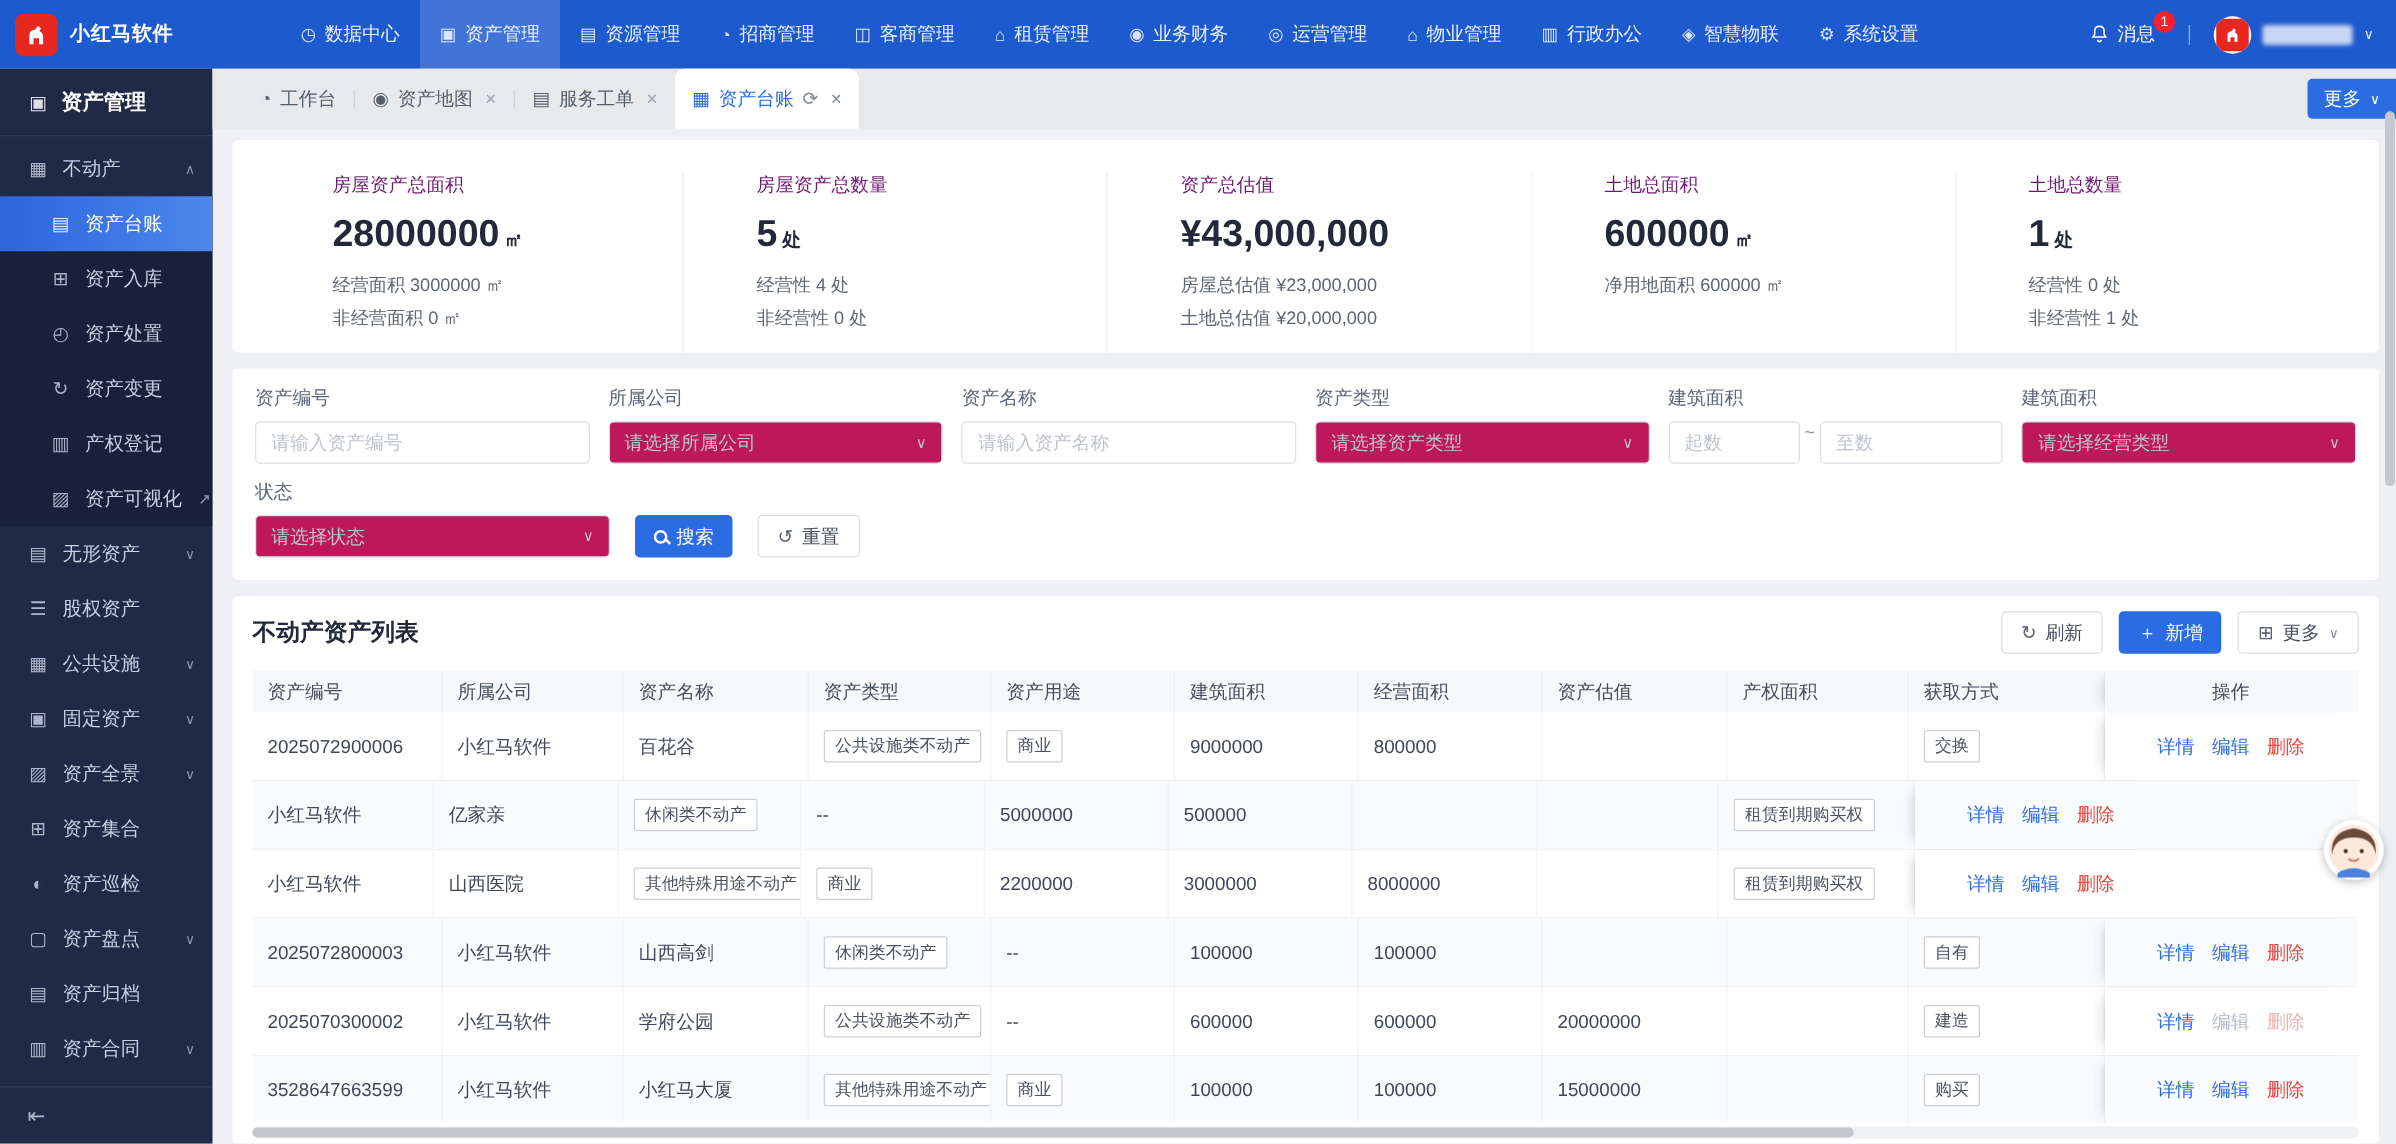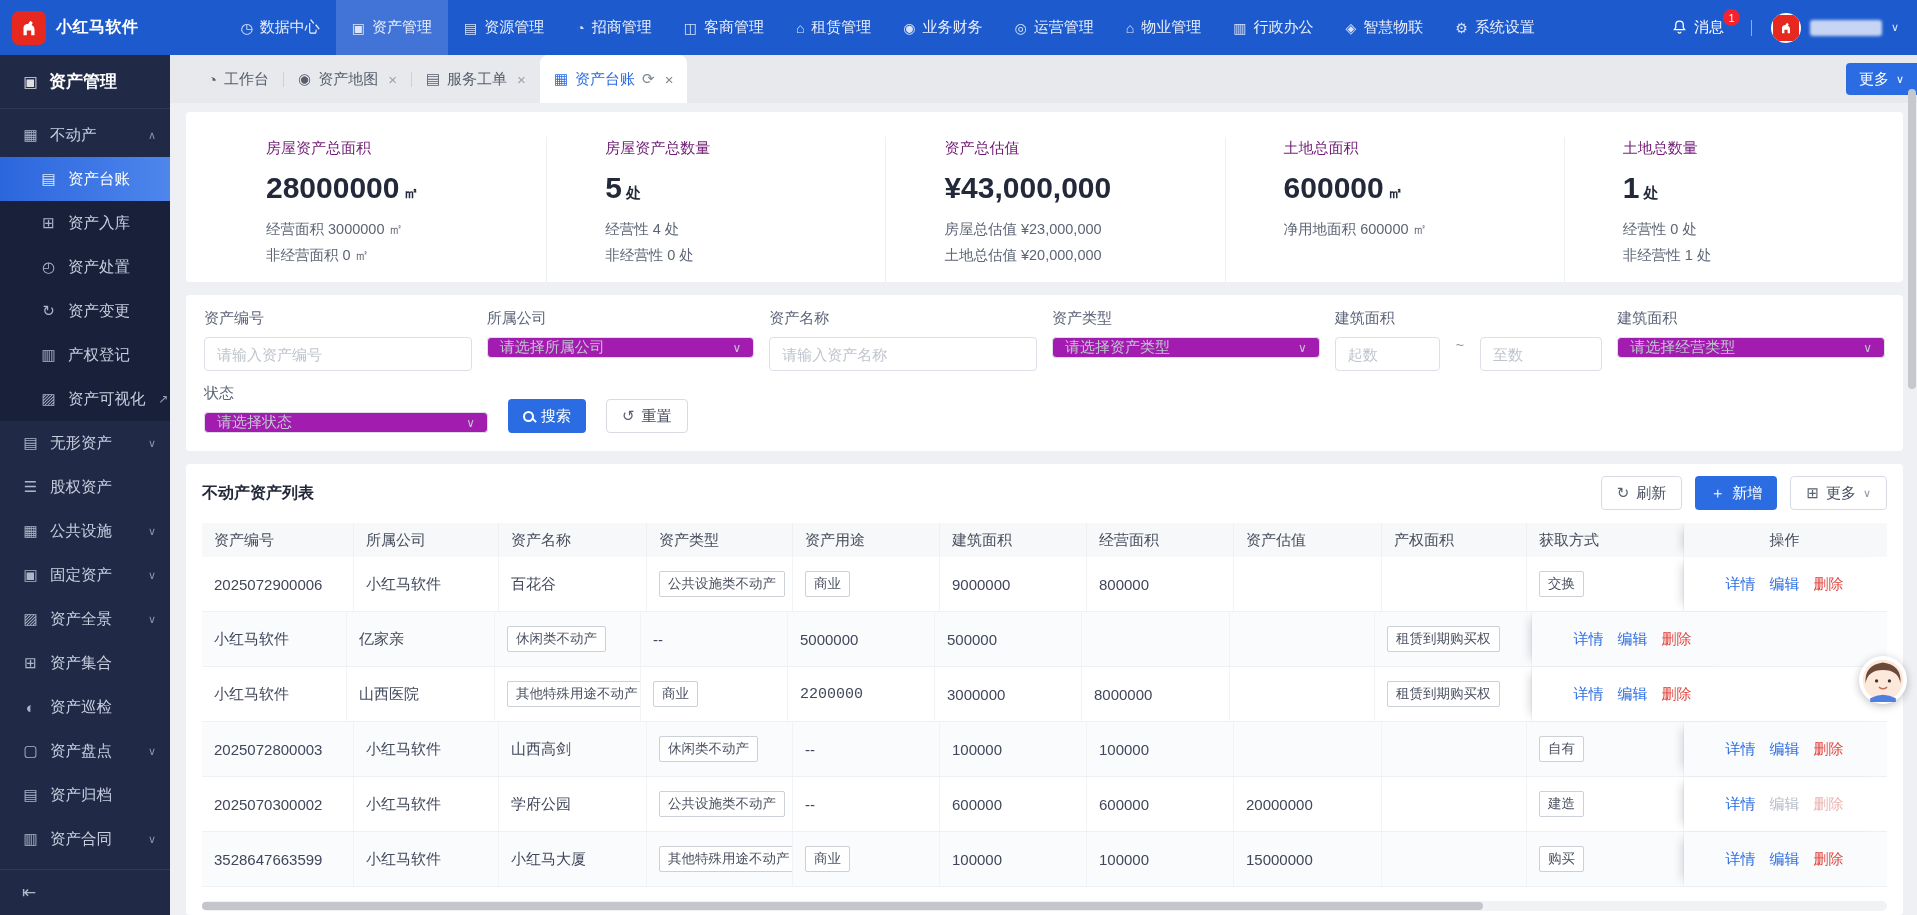--- a/index.html
+++ b/index.html
@@ -65,39 +65,39 @@
   .card-value{font-size:30px;font-weight:700;color:#23293a;margin-bottom:11px;white-space:nowrap;}
   .card-unit{font-size:15px;margin-left:4px;}
   .card-sub{font-size:14.5px;color:#5d6575;line-height:26px;white-space:nowrap;}
   
   .filters{flex:0 0 auto;margin-bottom:13px;padding:14px 18px 18px;}
   .f-row1{display:flex;gap:15px;margin-bottom:13px;}
   .f-field{display:flex;flex-direction:column;flex:1;min-width:0;}
   .f-label{font-size:15px;color:#5b6478;margin-bottom:9px;}
   .f-input{height:34px;width:100%;border:1px solid #dcdfe6;border-radius:4px;font-size:15px;padding:0 12px;color:#333;outline:none;}
   .f-input::placeholder{color:#bfc4cd;}
-  .f-select{height:21px;border:1px solid #dcdfe6;border-radius:4px;background:#a21caf;display:flex;align-items:center;
+  .f-select{height:34px;border:1px solid #dcdfe6;border-radius:4px;background:#be185d;display:flex;align-items:center;
     justify-content:space-between;padding:0 12px;font-size:15px;color:#bfc4cd;cursor:pointer;}
   .f-select .sc{color:#c0c4cc;font-size:12px;}
-  .f-range{display:flex;gap:16px;}
+  .f-range{display:flex;gap:4px;}
   .f-range .f-input.sm1{flex:0 0 105px;}
   .f-range .f-input.sm2{flex:1;}
   .tilde{color:#8a92a3;font-size:14px;}
   .f-row2{display:flex;align-items:flex-end;gap:20px;}
   .f-row2 .f-field{flex:0 0 284px;}
   .btn{height:34px;border-radius:4px;font-size:15px;display:flex;align-items:center;gap:7px;padding:0 15px;cursor:pointer;border:none;white-space:nowrap;}
   .btn-primary{background:var(--accent);color:#fff;}
   .btn-plain{background:#fff;border:1px solid #d8dbe2;color:#464d5c;}
   .mag{width:11px;height:11px;border:2px solid #fff;border-radius:50%;position:relative;display:inline-block;}
   .mag::after{content:"";position:absolute;width:6px;height:2px;background:#fff;transform:rotate(45deg);right:-5px;bottom:-1px;}
   .icn{font-size:15px;}
   
   .listpanel{flex:1;padding:12px 16px 0;display:flex;flex-direction:column;overflow:hidden;}
   .list-head{display:flex;align-items:center;margin-bottom:13px;flex:0 0 auto;}
-  .list-title{font-size:16px;font-weight:700;color:#23293a;}
+  .list-title{font-size:19px;font-weight:700;color:#23293a;}
   .list-actions{margin-left:auto;display:flex;gap:13px;}
   .tbl{flex:1;overflow:hidden;}
   .tr{display:flex;}
   .thead{background:#f7f8fa;}
   .th{height:34px;display:flex;align-items:center;padding:0 12px;font-size:15px;color:#454c5b;border-right:1px solid #eef0f3;}
   .th:last-child{border-right:none;}
   .td{height:54px;display:flex;align-items:center;padding:0 12px;font-size:15px;color:#40475a;border-right:1px solid #f2f3f6;overflow:hidden;white-space:nowrap;}
   .td:last-child{border-right:none;}
   .tr.body{border-bottom:1px solid #eef0f3;background:#fff;}
   .tr.body:nth-child(even){background:#fafbfd;}
@@ -495,21 +495,21 @@
               </div>
               <div class="tr body">
                 <div class="td" style="flex: 0 0 145px;">小红马软件</div>
                 <div class="td" style="flex: 0 0 148px;">山西医院</div>
                 <div class="td" style="flex: 0 0 146px;">
                   <span class="tag">其他特殊用途不动产</span>
                 </div>
                 <div class="td" style="flex: 0 0 147px;">
                   <span class="tag">商业</span>
                 </div>
-                <div class="td" style="flex: 0 0 147px; font-family: Liberation Mono, monospace;">2200000</div>
+                <div class="td" style="flex: 0 0 147px;">2200000</div>
                 <div class="td" style="flex: 0 0 147px;">3000000</div>
                 <div class="td" style="flex: 0 0 148px;">8000000</div>
                 <div class="td" style="flex: 0 0 145px;"></div>
                 <div class="td" style="flex: 0 0 157px;">
                   <span class="tag">租赁到期购买权</span>
                 </div>
                 <div class="td cell-action" style="flex: 0 0 201px;">
                   <span class="link blue">详情</span>
                   <span class="link blue">编辑</span>
                   <span class="link red">删除</span>

